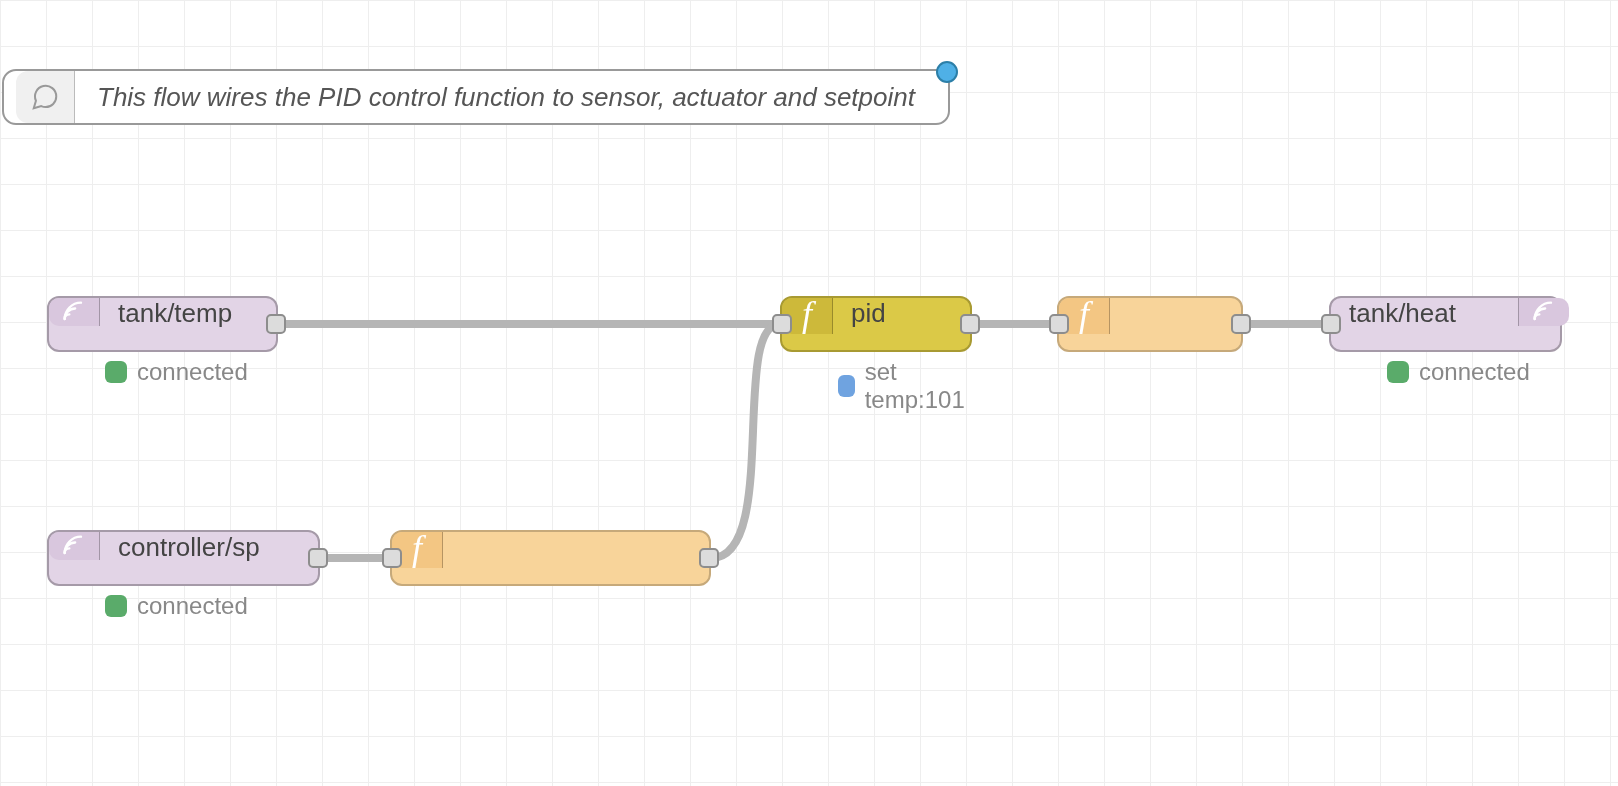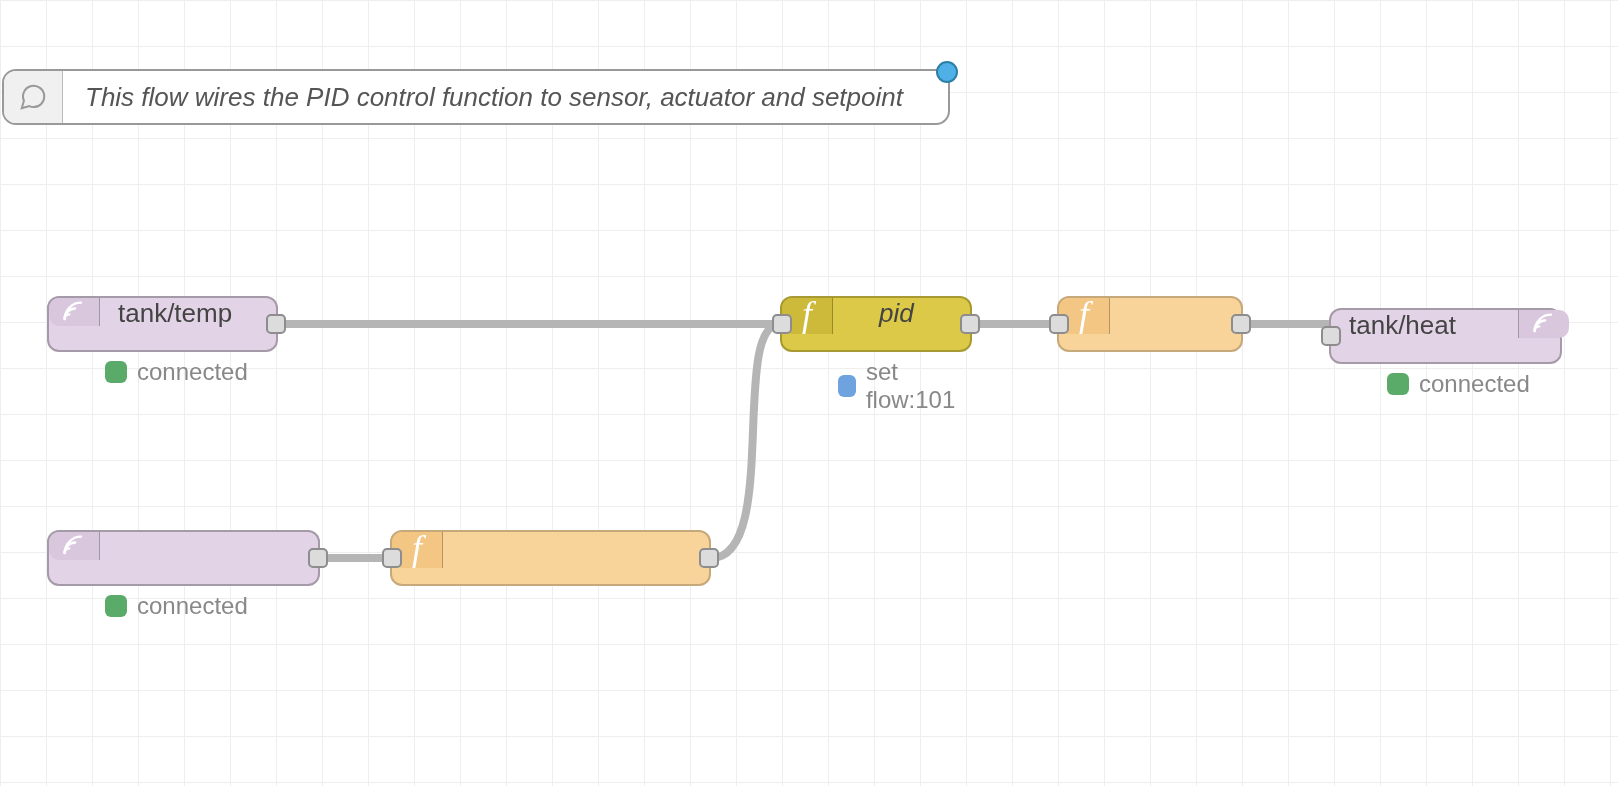--- a/index.html
+++ b/index.html
@@ -56,22 +56,20 @@
   .node .label {
     flex: 1 1 auto;
     display: flex;
     align-items: center;
     padding: 0 18px;
     font-size: 26px;
     color: #444;
     white-space: nowrap;
   }
   .node .label.italic {
-    font-style: italic;
-    margin-left: 28px;
   }
   
   .mqtt        { background: #e2d4e6; border-color: #a59aa8; }
   .mqtt .icon-slab { background: #d9c7de; }
   .fn-orange   { background: #f8d49a; border-color: #c6a97a; }
   .fn-orange .icon-slab { background: #f3c683; }
   .fn-olive    { background: #dbc947; border-color: #a89a32; }
   .fn-olive .icon-slab { background: #cdb93a; }
   
   .port {
@@ -109,20 +107,21 @@
   
   .comment {
     position: absolute;
     border: 2px solid #999;
     border-radius: 14px;
     background: #fff;
     display: flex;
     align-items: stretch;
     height: 56px;
     box-sizing: border-box;
+    padding-left: 12px;
   }
   .comment .icon-slab {
     width: 58px;
     flex: 0 0 58px;
     background: #f0f0f0;
     border-right: 1px solid #bbb;
     border-radius: 12px 0 0 12px;
     display: flex;
     align-items: center;
     justify-content: center;
@@ -205,20 +204,21 @@
   </div>
 
   <div class="node mqtt" style="left:47px; top:530px; width:273px;">
     <div class="icon-slab">
       <svg width="28" height="28" viewBox="0 0 24 24" fill="none" stroke="#fff" stroke-width="2" stroke-linecap="round">
         <path d="M4 18a14 14 0 0 1 14-14"></path>
         <path d="M4 18a9 9 0 0 1 9-9"></path>
         <path d="M4 18a4 4 0 0 1 4-4"></path>
       </svg>
     </div>
+    <div class="label">controller/sp</div>
     <div class="port out"></div>
     <div class="status">
       <span class="dot dot-green"></span>
       <span>connected</span>
     </div>
   </div>
 
   <div class="node fn-orange" style="left:390px; top:530px; width:321px;">
     <div class="icon-slab">
       <span class="glyph-fn">f</span>
@@ -229,33 +229,33 @@
 
   <div class="node fn-olive" style="left:780px; top:296px; width:192px;">
     <div class="icon-slab">
       <span class="glyph-fn">f</span>
     </div>
     <div class="label italic">pid</div>
     <div class="port in"></div>
     <div class="port out"></div>
     <div class="status">
       <span class="dot dot-blue"></span>
-      <span>set flow:101</span>
+      <span>set temp:101</span>
     </div>
   </div>
 
   <div class="node fn-orange" style="left:1057px; top:296px; width:186px;">
     <div class="icon-slab">
       <span class="glyph-fn">f</span>
     </div>
     <div class="port in"></div>
     <div class="port out"></div>
   </div>
 
-  <div class="node mqtt" style="left:1329px; top:308px; width:233px;gap:44px;">
+  <div class="node mqtt" style="left:1329px; top:296px; width:233px;gap:44px;">
     <div class="label" style="justify-content:flex-end;">tank/heat</div>
     <div class="icon-slab right">
       <svg width="28" height="28" viewBox="0 0 24 24" fill="none" stroke="#fff" stroke-width="2" stroke-linecap="round">
         <path d="M4 18a14 14 0 0 1 14-14"></path>
         <path d="M4 18a9 9 0 0 1 9-9"></path>
         <path d="M4 18a4 4 0 0 1 4-4"></path>
       </svg>
     </div>
     <div class="port in"></div>
     <div class="status">

